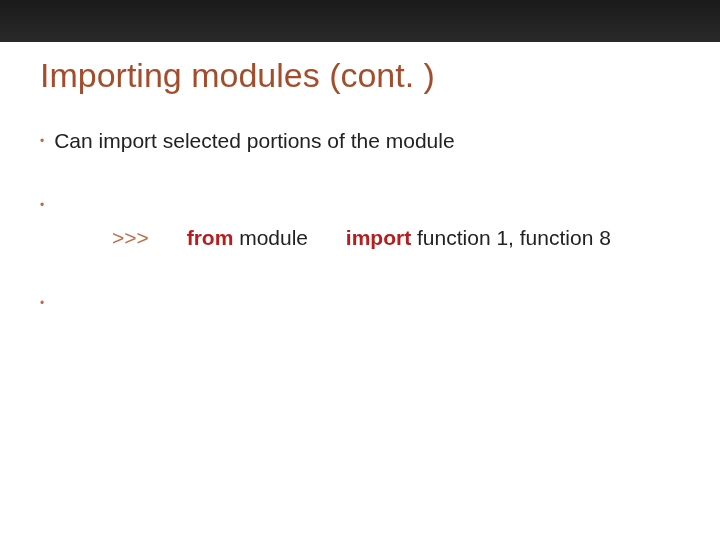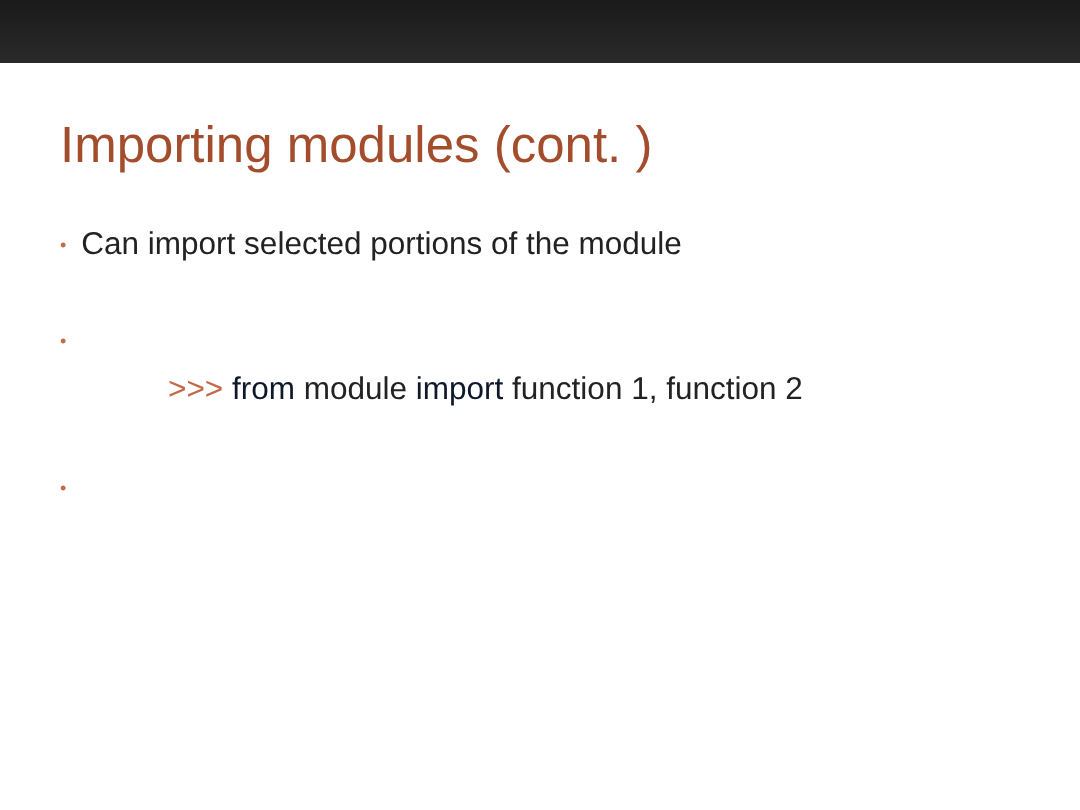--- a/index.html
+++ b/index.html
@@ -10,21 +10,21 @@
     font-family: Arial, Helvetica, sans-serif;
     position: relative;
     overflow: hidden;
   }
   .top-bar {
     width: 100%;
     height: 42px;
     background: linear-gradient(to bottom, #1a1a1a 0%, #2a2a2a 100%);
   }
   .content {
-    padding: 36px 40px 0 40px;
+    padding: 14px 40px 0 40px;
   }
   .title {
     font-size: 34px;
     font-weight: normal;
     color: #a34d2c;
     margin-bottom: 32px;
   }
   .bullet-row {
     display: flex;
     align-items: flex-start;
@@ -45,22 +45,23 @@
   .sub-line {
     margin-left: 72px;
     font-size: 21px;
     color: #222;
     line-height: 30px;
   }
   .prompt {
     color: #c26a46;
   }
   .kw {
-    font-weight: normal;
-    color: #0f172a;
+    font-weight: bold;
+    color: #b91c1c;
+    margin-left: 32px;
   }
   .block {
     margin-bottom: 36px;
   }
   .block-tight {
     margin-bottom: 4px;
   }
 </style>
 </head>
 <body>
@@ -76,21 +77,21 @@
       <span class="bullet-dot">•</span>
       <span class="bullet-text">Can import selected portions of the module</span>
     </div>
   </div>
 
   <div class="block">
     <div class="bullet-row block-tight">
       <span class="bullet-dot">•</span>
     </div>
     <div class="sub-line">
-      <span class="prompt">&gt;&gt;&gt; </span><span class="kw">from</span><span> module </span><span class="kw">import</span><span> function 1, function 2</span>
+      <span class="prompt">&gt;&gt;&gt; </span><span class="kw">from</span><span> module </span><span class="kw">import</span><span> function 1, function 8</span>
     </div>
   </div>
 
   <div class="block">
     <div class="bullet-row block-tight">
       <span class="bullet-dot">•</span>
     </div>
   </div>
 
 </div>

